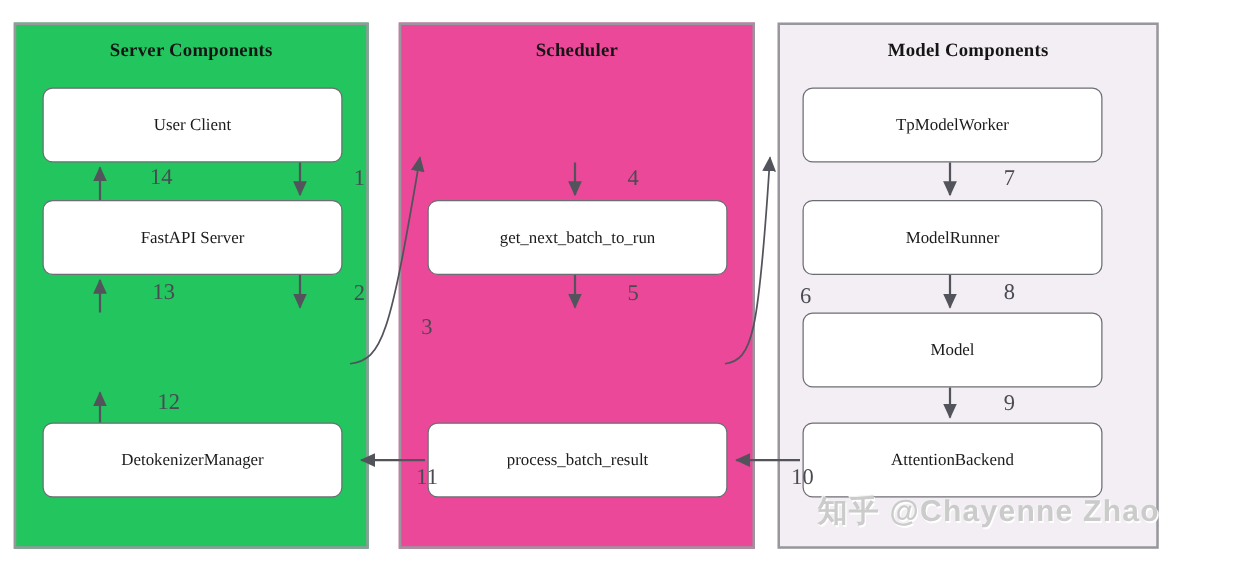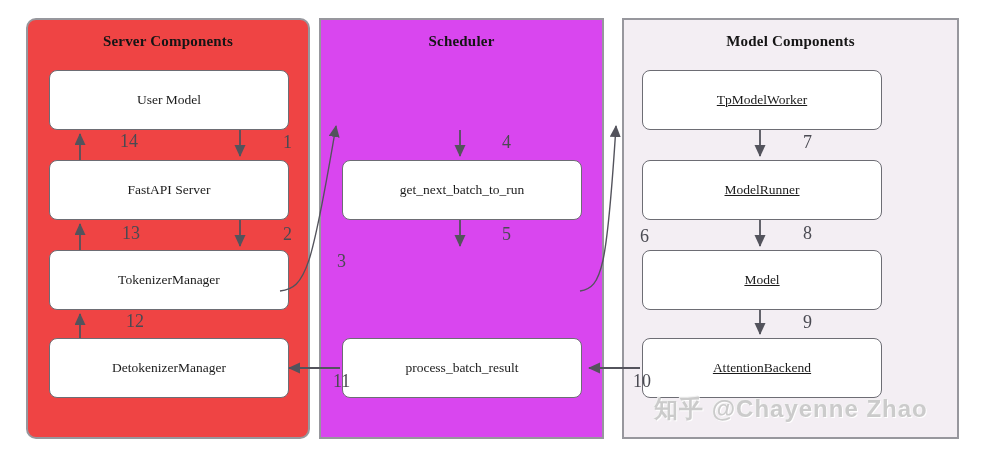--- a/index.html
+++ b/index.html
@@ -4,35 +4,35 @@
 <style>
   html,body{margin:0;padding:0;background:#ffffff;}
   .canvas{
     position:relative;width:1000px;height:460px;background:#ffffff;
     font-family:"Liberation Serif", serif;overflow:hidden;
   }
   .panel{
     position:absolute;top:18px;height:421px;
     border:2px solid #97979d;box-sizing:border-box;
   }
-  .panel-server{left:26px;width:284px;background:#ef4444;border-radius:10px;}
-  .panel-scheduler{left:319px;width:285px;background:#d946ef;}
-  .panel-model{left:622px;width:337px;background:#f3eef3;}
+  .panel-server{left:11px;width:284px;background:#22c55e;}
+  .panel-scheduler{left:319px;width:285px;background:#ec4899;}
+  .panel-model{left:622px;width:305px;background:#f3eef3;}
   .panel-title{
     position:absolute;top:13px;left:0;right:0;text-align:center;
     font-weight:bold;font-size:15px;color:#151515;letter-spacing:.2px;
   }
   .node{
     position:absolute;width:240px;height:60px;background:#ffffff;
     border:1.4px solid #6d6d74;border-radius:8px;box-sizing:border-box;
     display:flex;align-items:center;justify-content:center;
     font-size:13.5px;color:#1b1b1b;white-space:nowrap;
   }
   .panel-server .node,.panel-scheduler .node{left:21px;}
-  .panel-model .node{left:18px;text-decoration:underline;}
+  .panel-model .node{left:18px;}
   .r1{top:50px}.r2{top:140px}.r3{top:230px}.r4{top:318px}
   svg.edges-layer{position:absolute;left:0;top:0;width:1000px;height:460px;pointer-events:none;}
   .num{
     position:absolute;font-size:18px;color:#4a4a52;line-height:1;
     font-family:"Liberation Serif", serif;
     margin-left:36px;
   }
   .watermark{
     position:absolute;left:654px;top:393px;white-space:nowrap;
     font-family:"Liberation Sans", sans-serif;font-size:24px;font-weight:bold;
@@ -40,23 +40,22 @@
     text-shadow:1px 1px 0 #ffffff,-1px -1px 0 #f2f2f2;
   }
 </style>
 </head>
 <body>
 
 <div class="canvas">
 
   <div class="panel panel-server">
     <div class="panel-title">Server Components</div>
-    <div class="node r1">User Model</div>
+    <div class="node r1">User Client</div>
     <div class="node r2">FastAPI Server</div>
-    <div class="node r3">TokenizerManager</div>
     <div class="node r4">DetokenizerManager</div>
   </div>
 
   <div class="panel panel-scheduler">
     <div class="panel-title">Scheduler</div>
     <div class="node r2">get_next_batch_to_run</div>
     <div class="node r4">process_batch_result</div>
   </div>
 
   <div class="panel panel-model">

